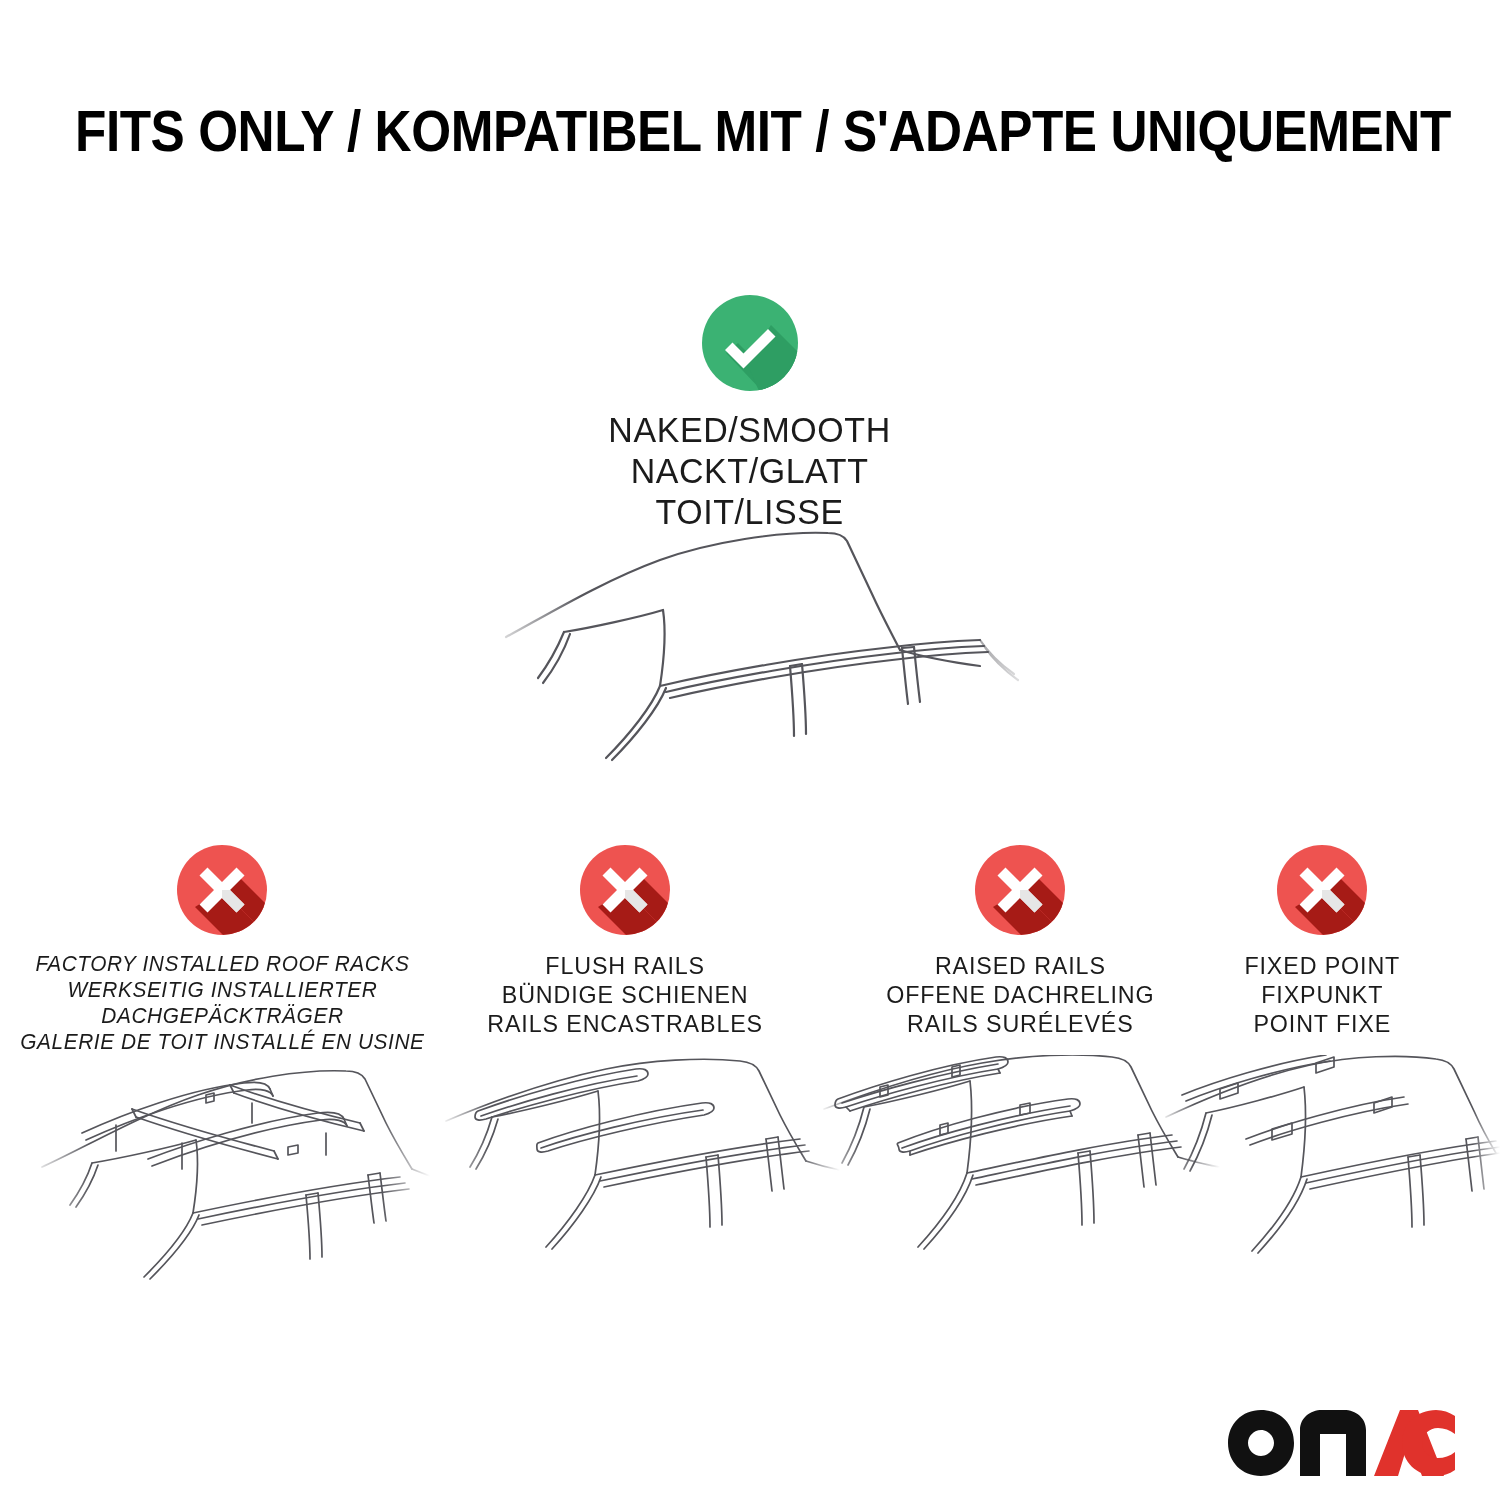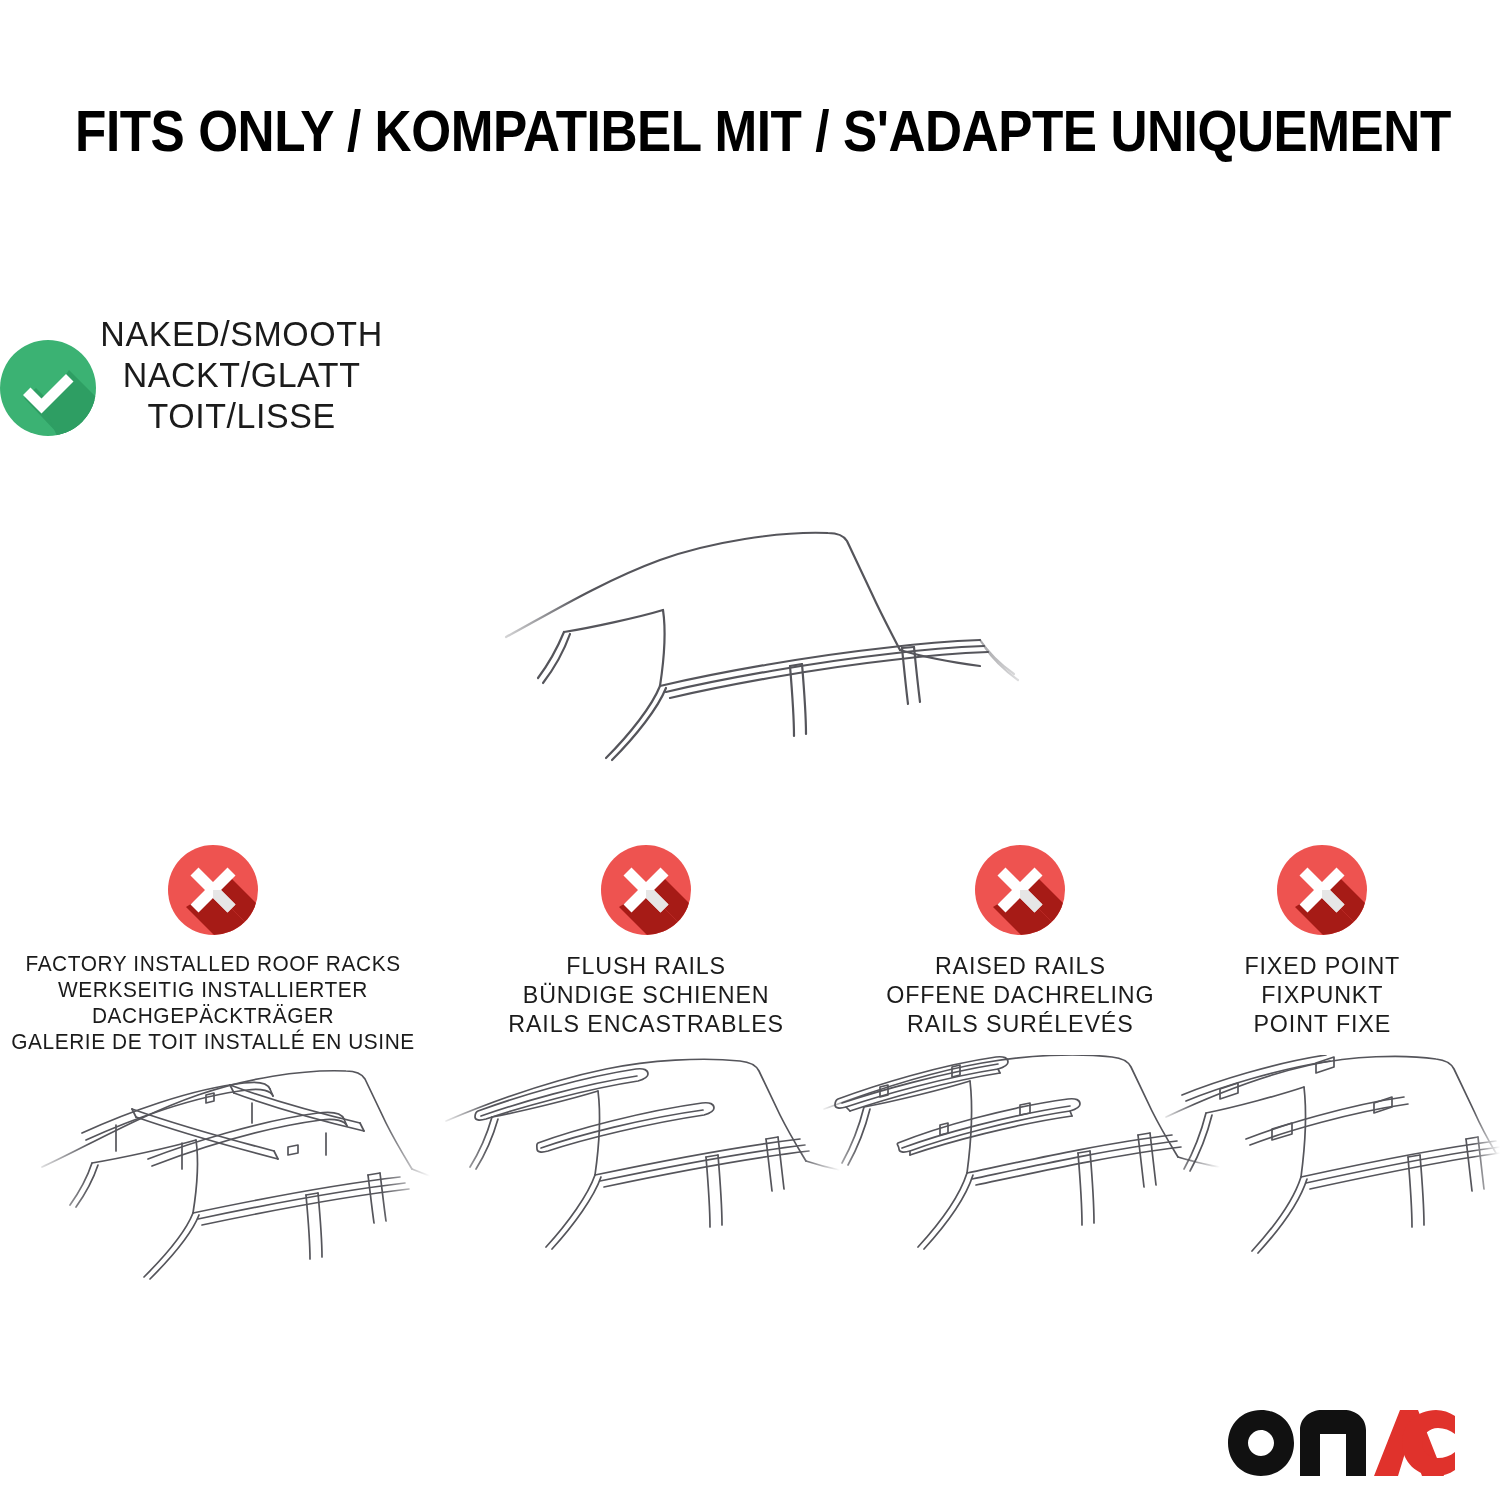--- a/index.html
+++ b/index.html
@@ -23,21 +23,21 @@
     letter-spacing:-0.5px;
     color:#000000;
     transform:scaleX(0.90);
     white-space:nowrap;
   }
 
   
   .hero{
     position:absolute;
     top:295px;left:0;width:1500px;
-    display:flex;align-items:flex-end;
+    display:flex;flex-direction:column;align-items:center;
   }
   .badge-ok{
     width:96px;height:96px;border-radius:50%;
     position:relative;overflow:hidden;
     background:#3BB273;
   }
   .badge-bad{
     width:90px;height:90px;border-radius:50%;
     position:relative;overflow:hidden;
     background:#EE5350;
@@ -183,21 +183,21 @@
         <path d="M422 128 C424 148 426 168 428 184"></path>
         <path d="M434 127 C436 147 438 166 440 182"></path>
         <path d="M422 128 L434 127"></path>
 
         <path d="M500 120 C508 132 520 144 534 154"></path>
         <path d="M504 126 C512 138 524 150 538 160"></path>
       </g>
     </svg>
   </div>
 
-  <div class="col" style="left:3px;">
+  <div class="col" style="left:12px;font-style:italic;">
     <div class="badge-bad">
       <svg width="90" height="90" viewBox="0 0 90 90">
         <path d="M45 45 L90 90 L46 90 L18 62 Z" fill="#A61B16"></path>
         <path d="M60 30 L90 60 L90 90 L45 45 Z" fill="#A61B16"></path>
         <path d="M30.5 22.5 L45 37 L59.5 22.5 L67.5 30.5 L53 45 L67.5 59.5 L59.5 67.5 L45 53 L30.5 67.5 L22.5 59.5 L37 45 L22.5 30.5 Z" fill="#ffffff"></path>
         <path d="M45 45 L53 45 L67.5 59.5 L59.5 67.5 L45 53 Z" fill="#e6e6e6"></path>
       </svg>
     </div>
     <div class="col-label small">
       <div>FACTORY INSTALLED ROOF RACKS</div>
@@ -265,21 +265,21 @@
         <path d="M204 38 C242 52 292 66 334 76"></path>
         <path d="M200 30 L204 38"></path>
         <path d="M330 68 L334 76"></path>
 
         <path d="M176 40 L176 48 L184 46 L184 38 Z"></path>
         <path d="M258 92 L258 100 L268 98 L268 90 Z"></path>
       </g>
     </svg>
   </div>
 
-  <div class="col" style="left:436px;">
+  <div class="col" style="left:415px;">
     <div class="badge-bad">
       <svg width="90" height="90" viewBox="0 0 90 90">
         <path d="M45 45 L90 90 L46 90 L18 62 Z" fill="#A61B16"></path>
         <path d="M60 30 L90 60 L90 90 L45 45 Z" fill="#A61B16"></path>
         <path d="M30.5 22.5 L45 37 L59.5 22.5 L67.5 30.5 L53 45 L67.5 59.5 L59.5 67.5 L45 53 L30.5 67.5 L22.5 59.5 L37 45 L22.5 30.5 Z" fill="#ffffff"></path>
         <path d="M45 45 L53 45 L67.5 59.5 L59.5 67.5 L45 53 Z" fill="#e6e6e6"></path>
       </svg>
     </div>
     <div class="col-label">
       <div>FLUSH RAILS</div>

